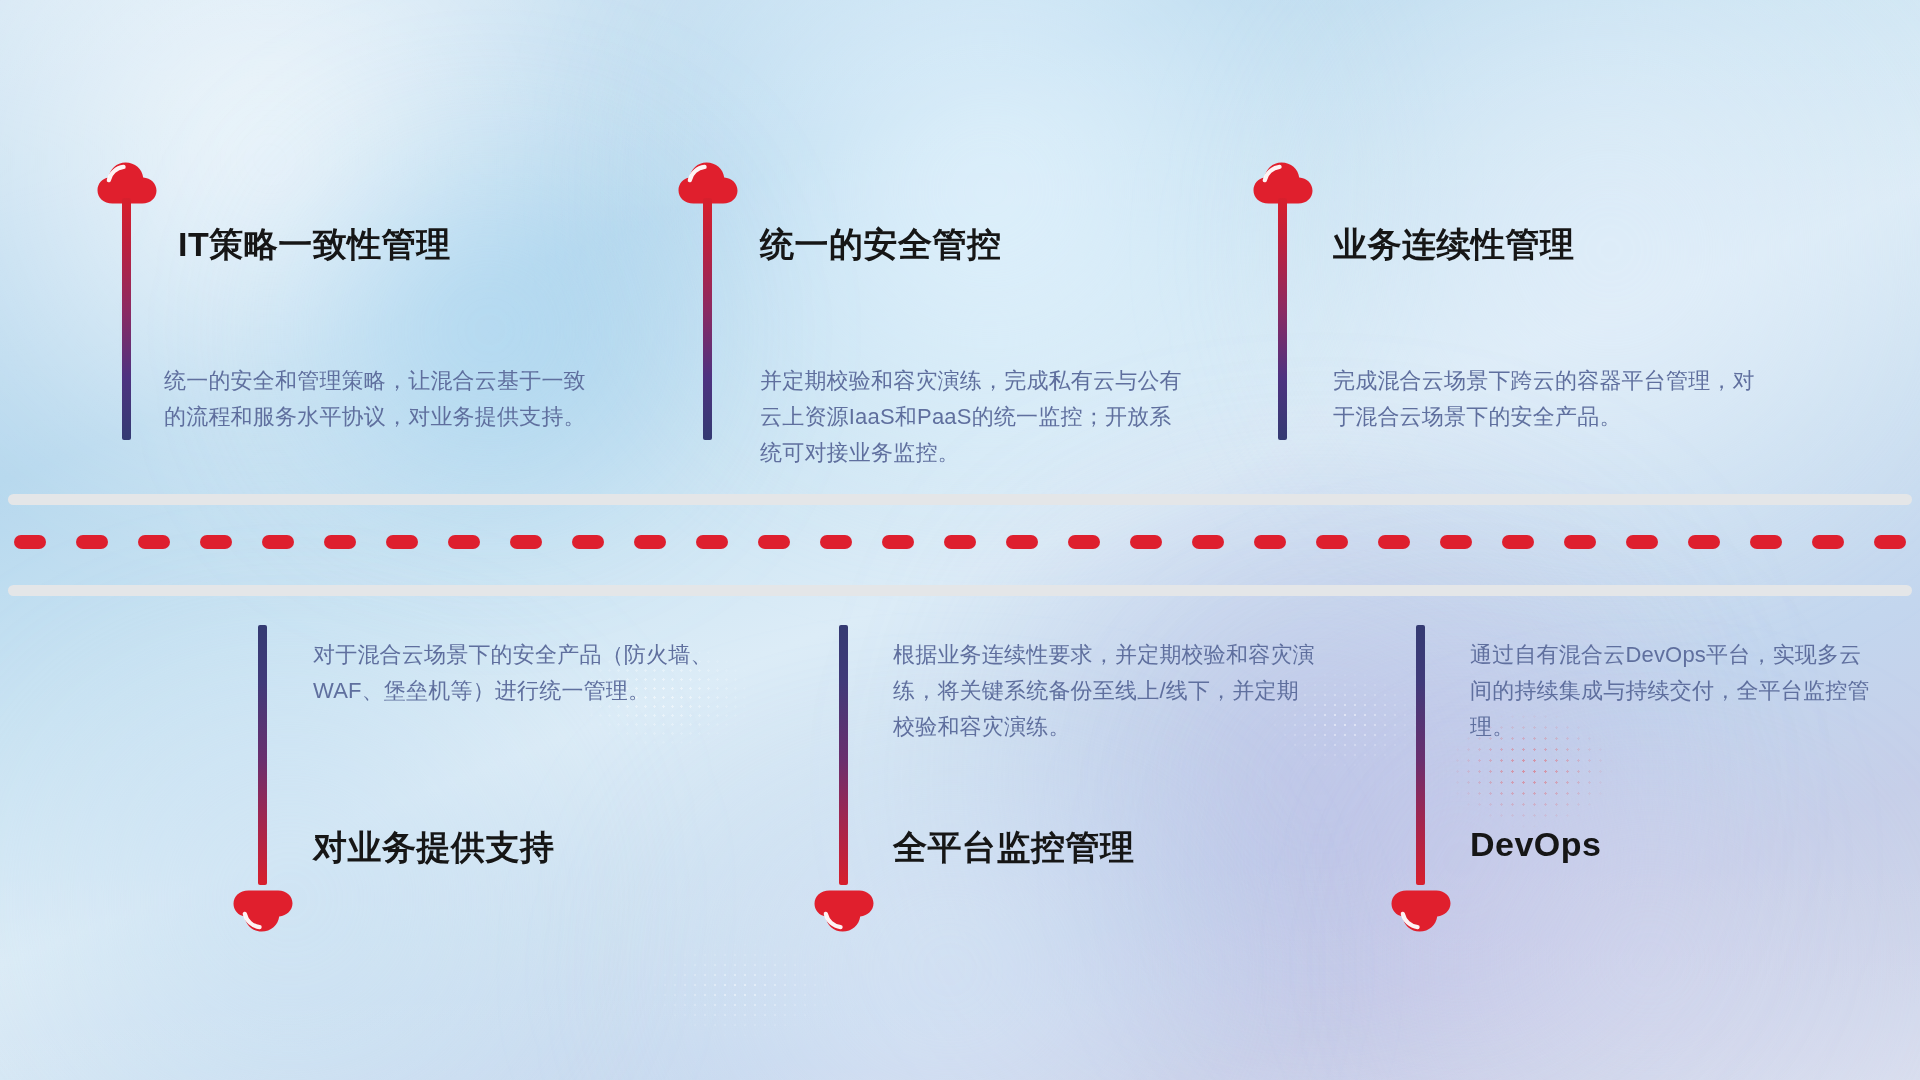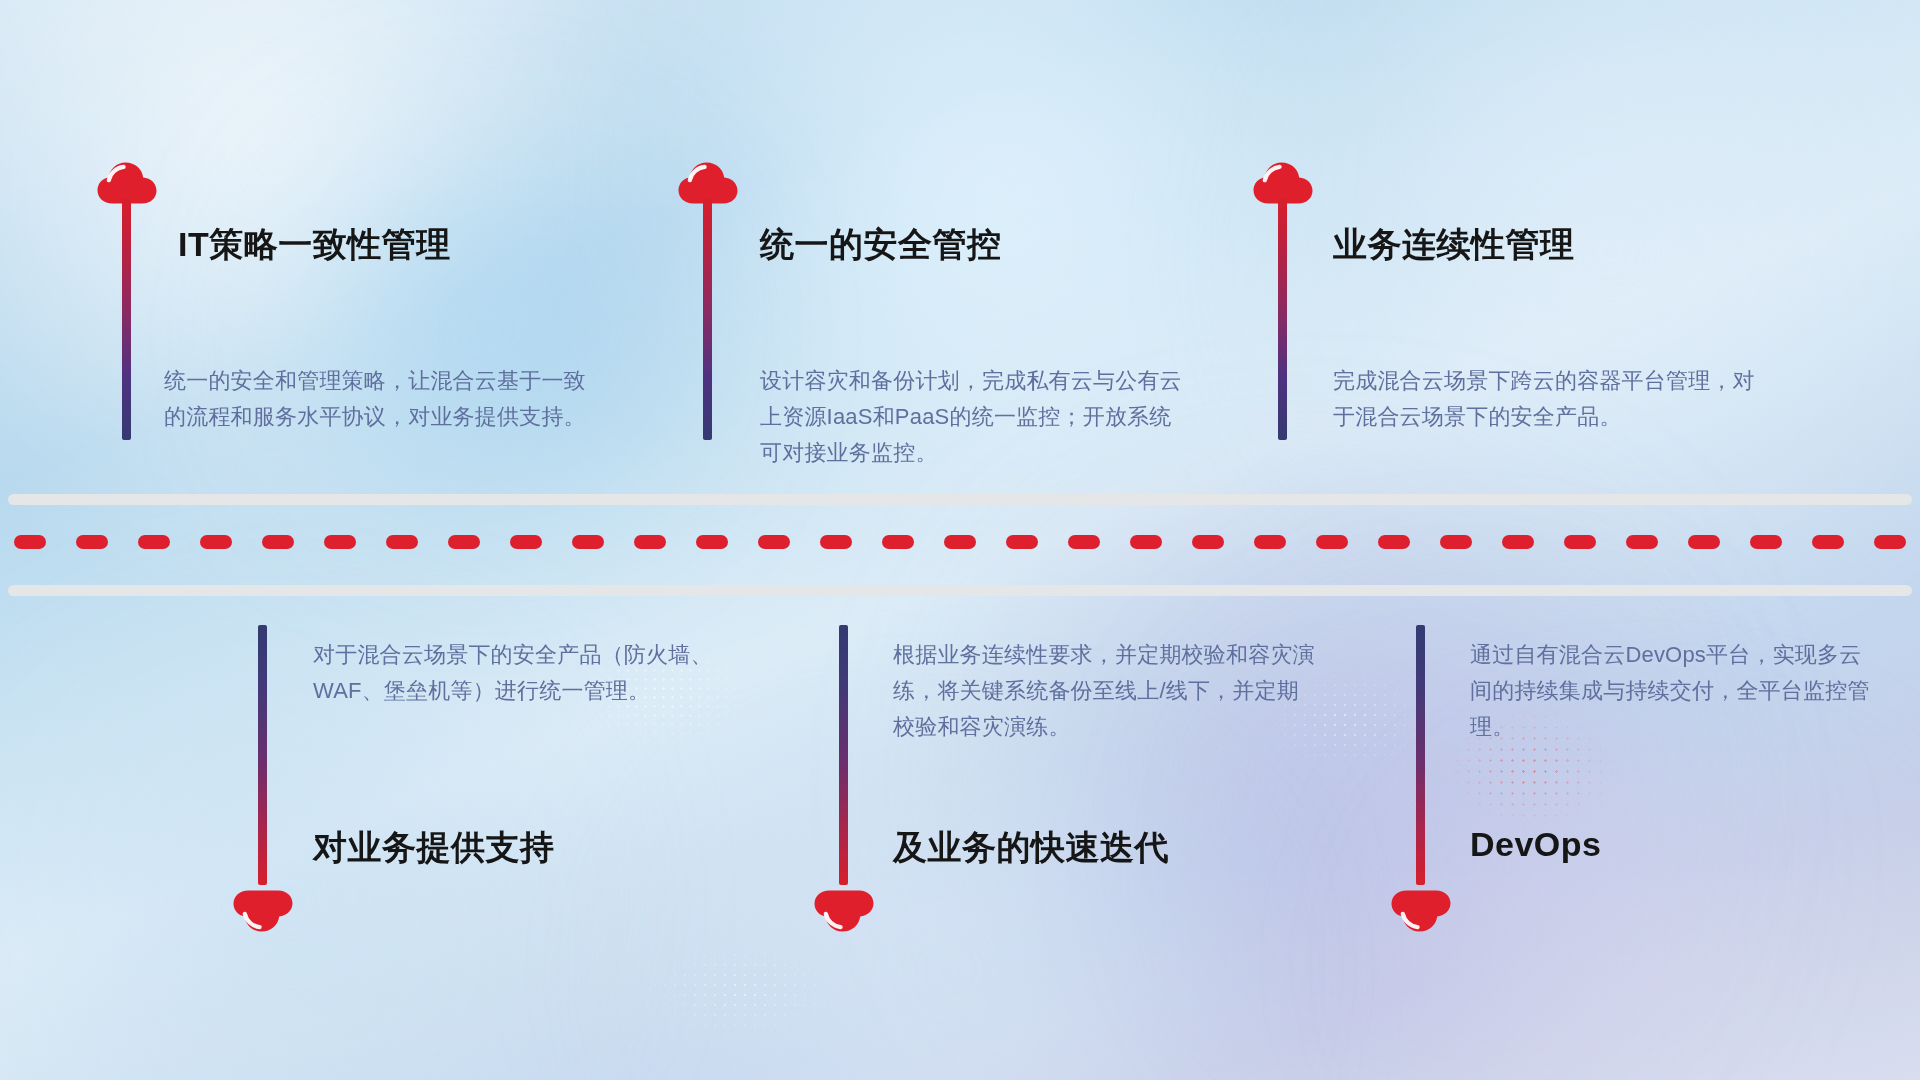--- a/index.html
+++ b/index.html
@@ -174,21 +174,21 @@
 
 <div class="col">
   <div class="pin" style="left:677px;top:160px;">
     <svg class="cloud" style="left:0;top:0;" viewBox="0 0 62 44">
       <path d="M16.5 43.5C7.6 43.5 1.5 37.7 1.5 30.3c0-6.5 4.6-11.6 11.1-12.7C13.6 9.2 20.6 2.5 29.6 2.5c9.3 0 16.6 6.5 17.6 15.1 7.6.5 13.3 6.1 13.3 13.1 0 7.2-6 12.8-14.3 12.8H16.5z" fill="#e01f2d"></path>
       <path d="M12.8 20.2c1.6-7.1 7.4-12.4 14.8-13.3" fill="none" stroke="#ffffff" stroke-width="4.2" stroke-linecap="round" opacity=".95"></path>
     </svg>
     <div class="stem down" style="left:26px;top:38px;height:242px;"></div>
   </div>
   <div class="heading" style="left:760px;top:222px;">统一的安全管控</div>
-  <div class="body" style="left:760px;top:363px;width:432px;">设计容灾和备份计划，完成私有云与公有云上资源IaaS和PaaS的统一监控；开放系统可对接业务监控。</div>
+  <div class="body" style="left:760px;top:363px;width:432px;">并定期校验和容灾演练，完成私有云与公有云上资源IaaS和PaaS的统一监控；开放系统可对接业务监控。</div>
 </div>
 
 <div class="col">
   <div class="pin" style="left:1252px;top:160px;">
     <svg class="cloud" style="left:0;top:0;" viewBox="0 0 62 44">
       <path d="M16.5 43.5C7.6 43.5 1.5 37.7 1.5 30.3c0-6.5 4.6-11.6 11.1-12.7C13.6 9.2 20.6 2.5 29.6 2.5c9.3 0 16.6 6.5 17.6 15.1 7.6.5 13.3 6.1 13.3 13.1 0 7.2-6 12.8-14.3 12.8H16.5z" fill="#e01f2d"></path>
       <path d="M12.8 20.2c1.6-7.1 7.4-12.4 14.8-13.3" fill="none" stroke="#ffffff" stroke-width="4.2" stroke-linecap="round" opacity=".95"></path>
     </svg>
     <div class="stem down" style="left:26px;top:38px;height:242px;"></div>
   </div>
@@ -210,21 +210,21 @@
 
 <div class="col">
   <div class="pin" style="left:813px;top:625px;">
     <div class="stem up" style="left:26px;top:0;height:260px;"></div>
     <svg class="cloud" style="left:0;top:265px;transform:scaleY(-1);" viewBox="0 0 62 44">
       <path d="M16.5 43.5C7.6 43.5 1.5 37.7 1.5 30.3c0-6.5 4.6-11.6 11.1-12.7C13.6 9.2 20.6 2.5 29.6 2.5c9.3 0 16.6 6.5 17.6 15.1 7.6.5 13.3 6.1 13.3 13.1 0 7.2-6 12.8-14.3 12.8H16.5z" fill="#e01f2d"></path>
       <path d="M12.8 20.2c1.6-7.1 7.4-12.4 14.8-13.3" fill="none" stroke="#ffffff" stroke-width="4.2" stroke-linecap="round" opacity=".95"></path>
     </svg>
   </div>
   <div class="body" style="left:893px;top:637px;width:424px;">根据业务连续性要求，并定期校验和容灾演练，将关键系统备份至线上/线下，并定期校验和容灾演练。</div>
-  <div class="heading" style="left:893px;top:825px;">及业务的快速迭代</div>
+  <div class="heading" style="left:893px;top:825px;">全平台监控管理</div>
 </div>
 
 <div class="col">
   <div class="pin" style="left:1390px;top:625px;">
     <div class="stem up" style="left:26px;top:0;height:260px;"></div>
     <svg class="cloud" style="left:0;top:265px;transform:scaleY(-1);" viewBox="0 0 62 44">
       <path d="M16.5 43.5C7.6 43.5 1.5 37.7 1.5 30.3c0-6.5 4.6-11.6 11.1-12.7C13.6 9.2 20.6 2.5 29.6 2.5c9.3 0 16.6 6.5 17.6 15.1 7.6.5 13.3 6.1 13.3 13.1 0 7.2-6 12.8-14.3 12.8H16.5z" fill="#e01f2d"></path>
       <path d="M12.8 20.2c1.6-7.1 7.4-12.4 14.8-13.3" fill="none" stroke="#ffffff" stroke-width="4.2" stroke-linecap="round" opacity=".95"></path>
     </svg>
   </div>

